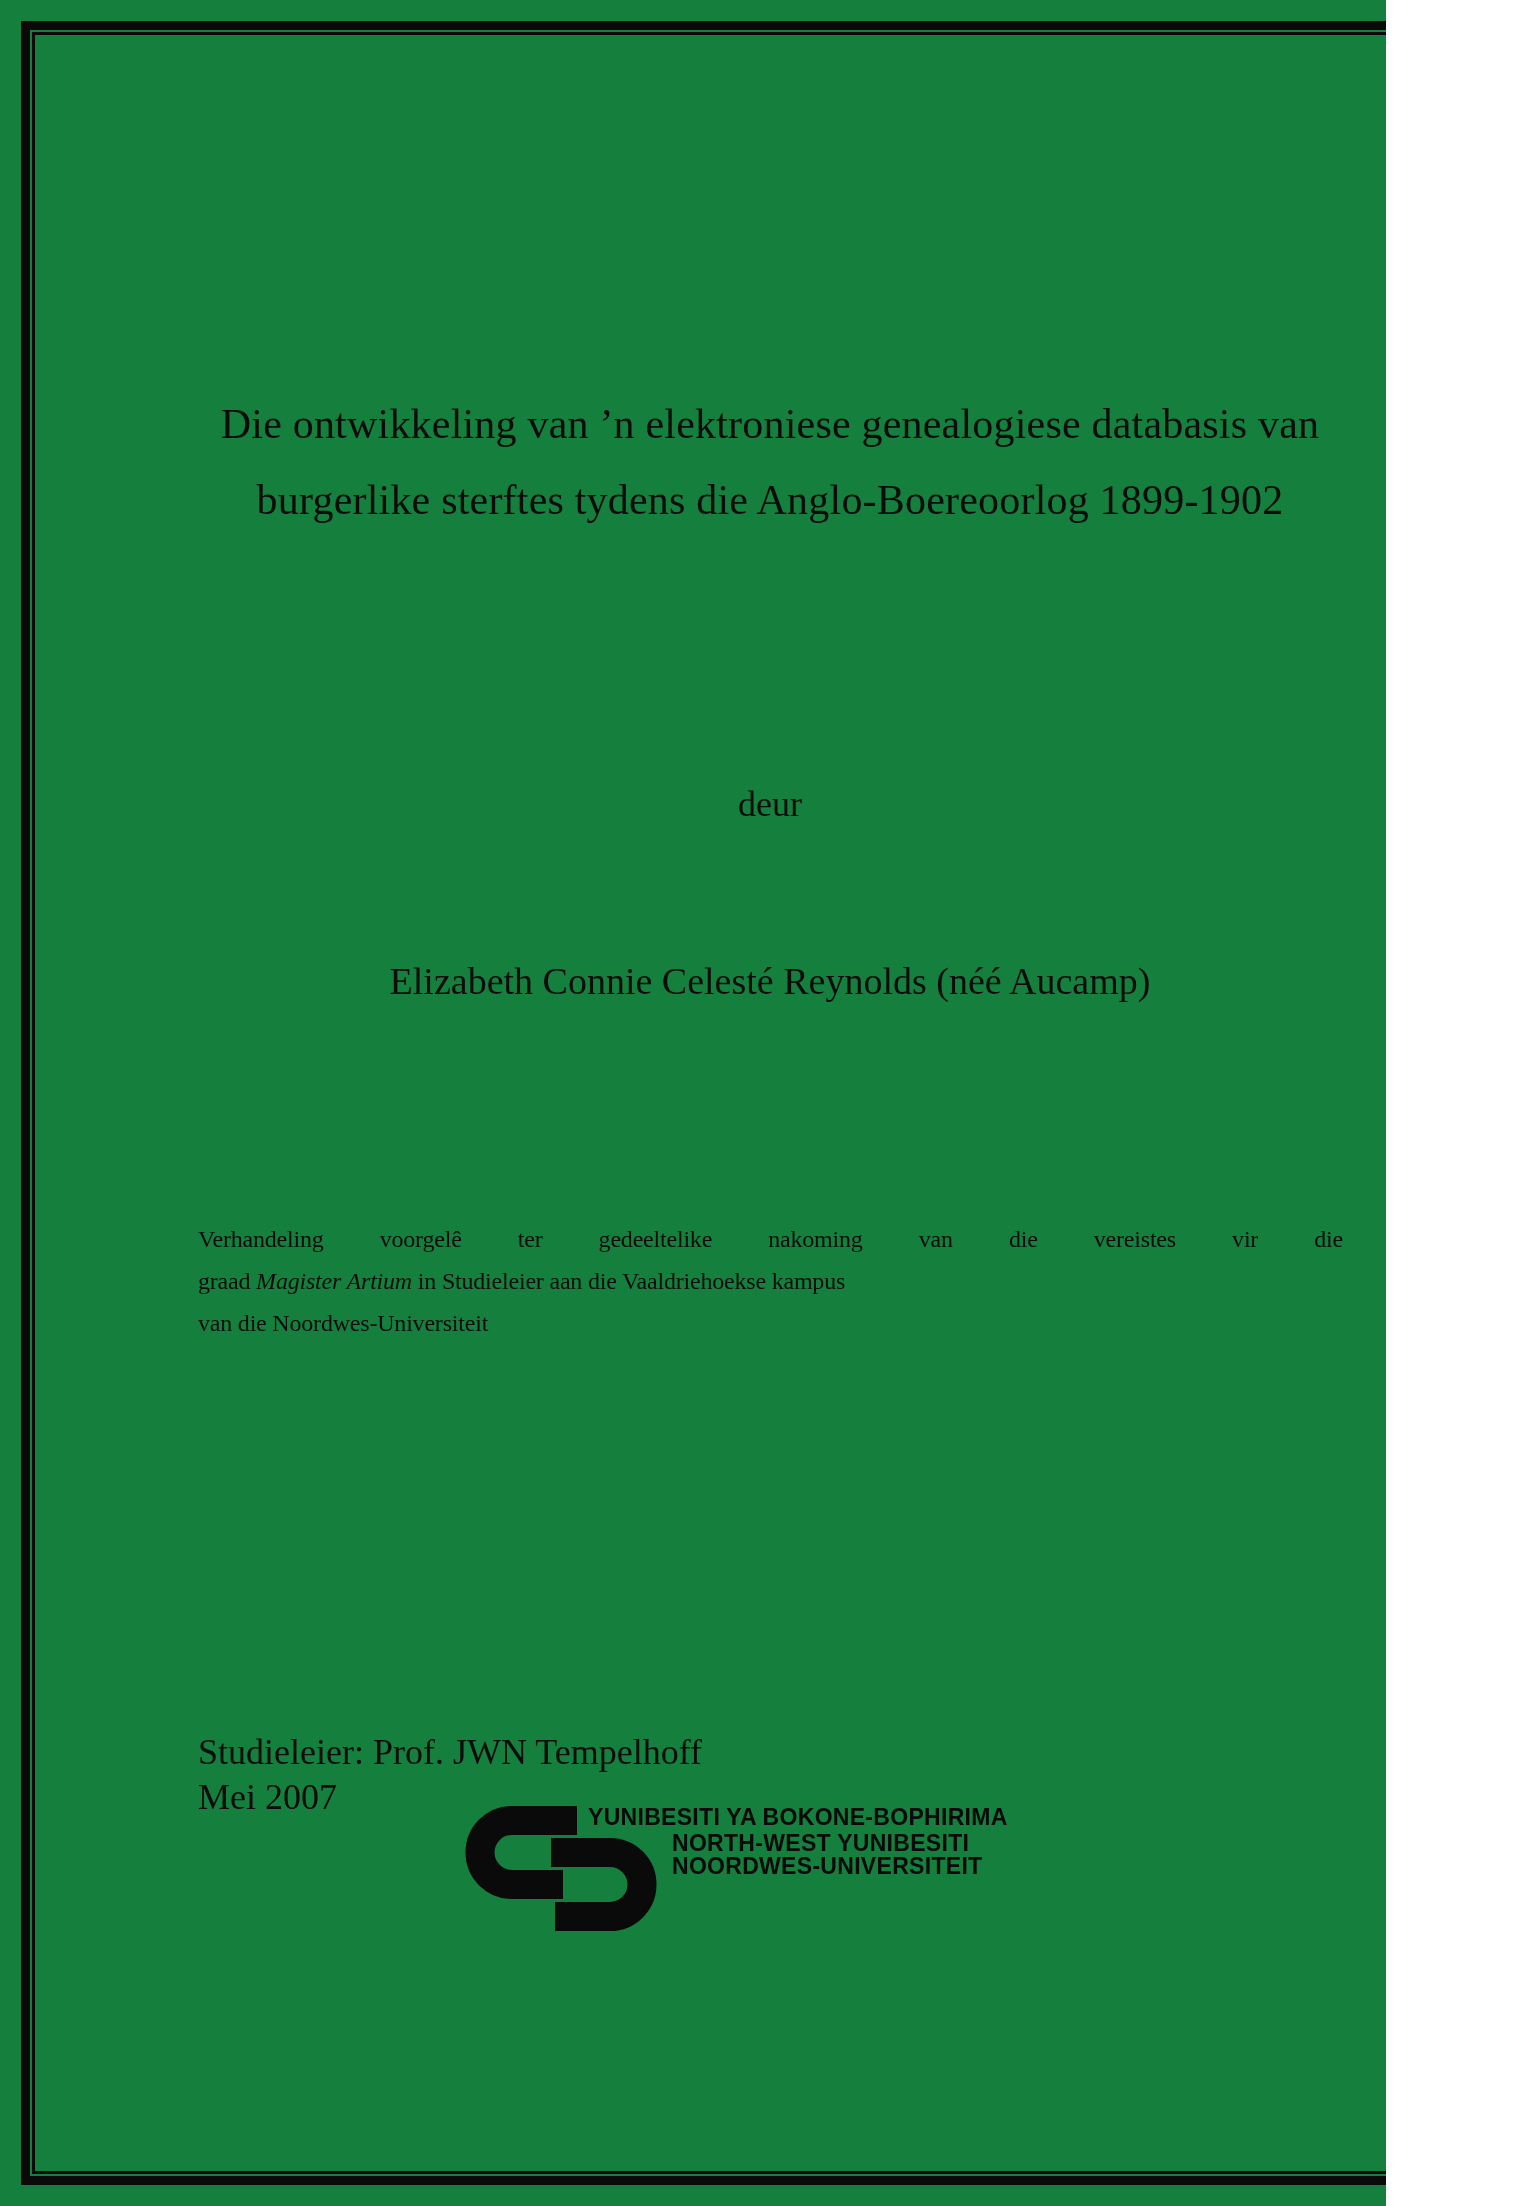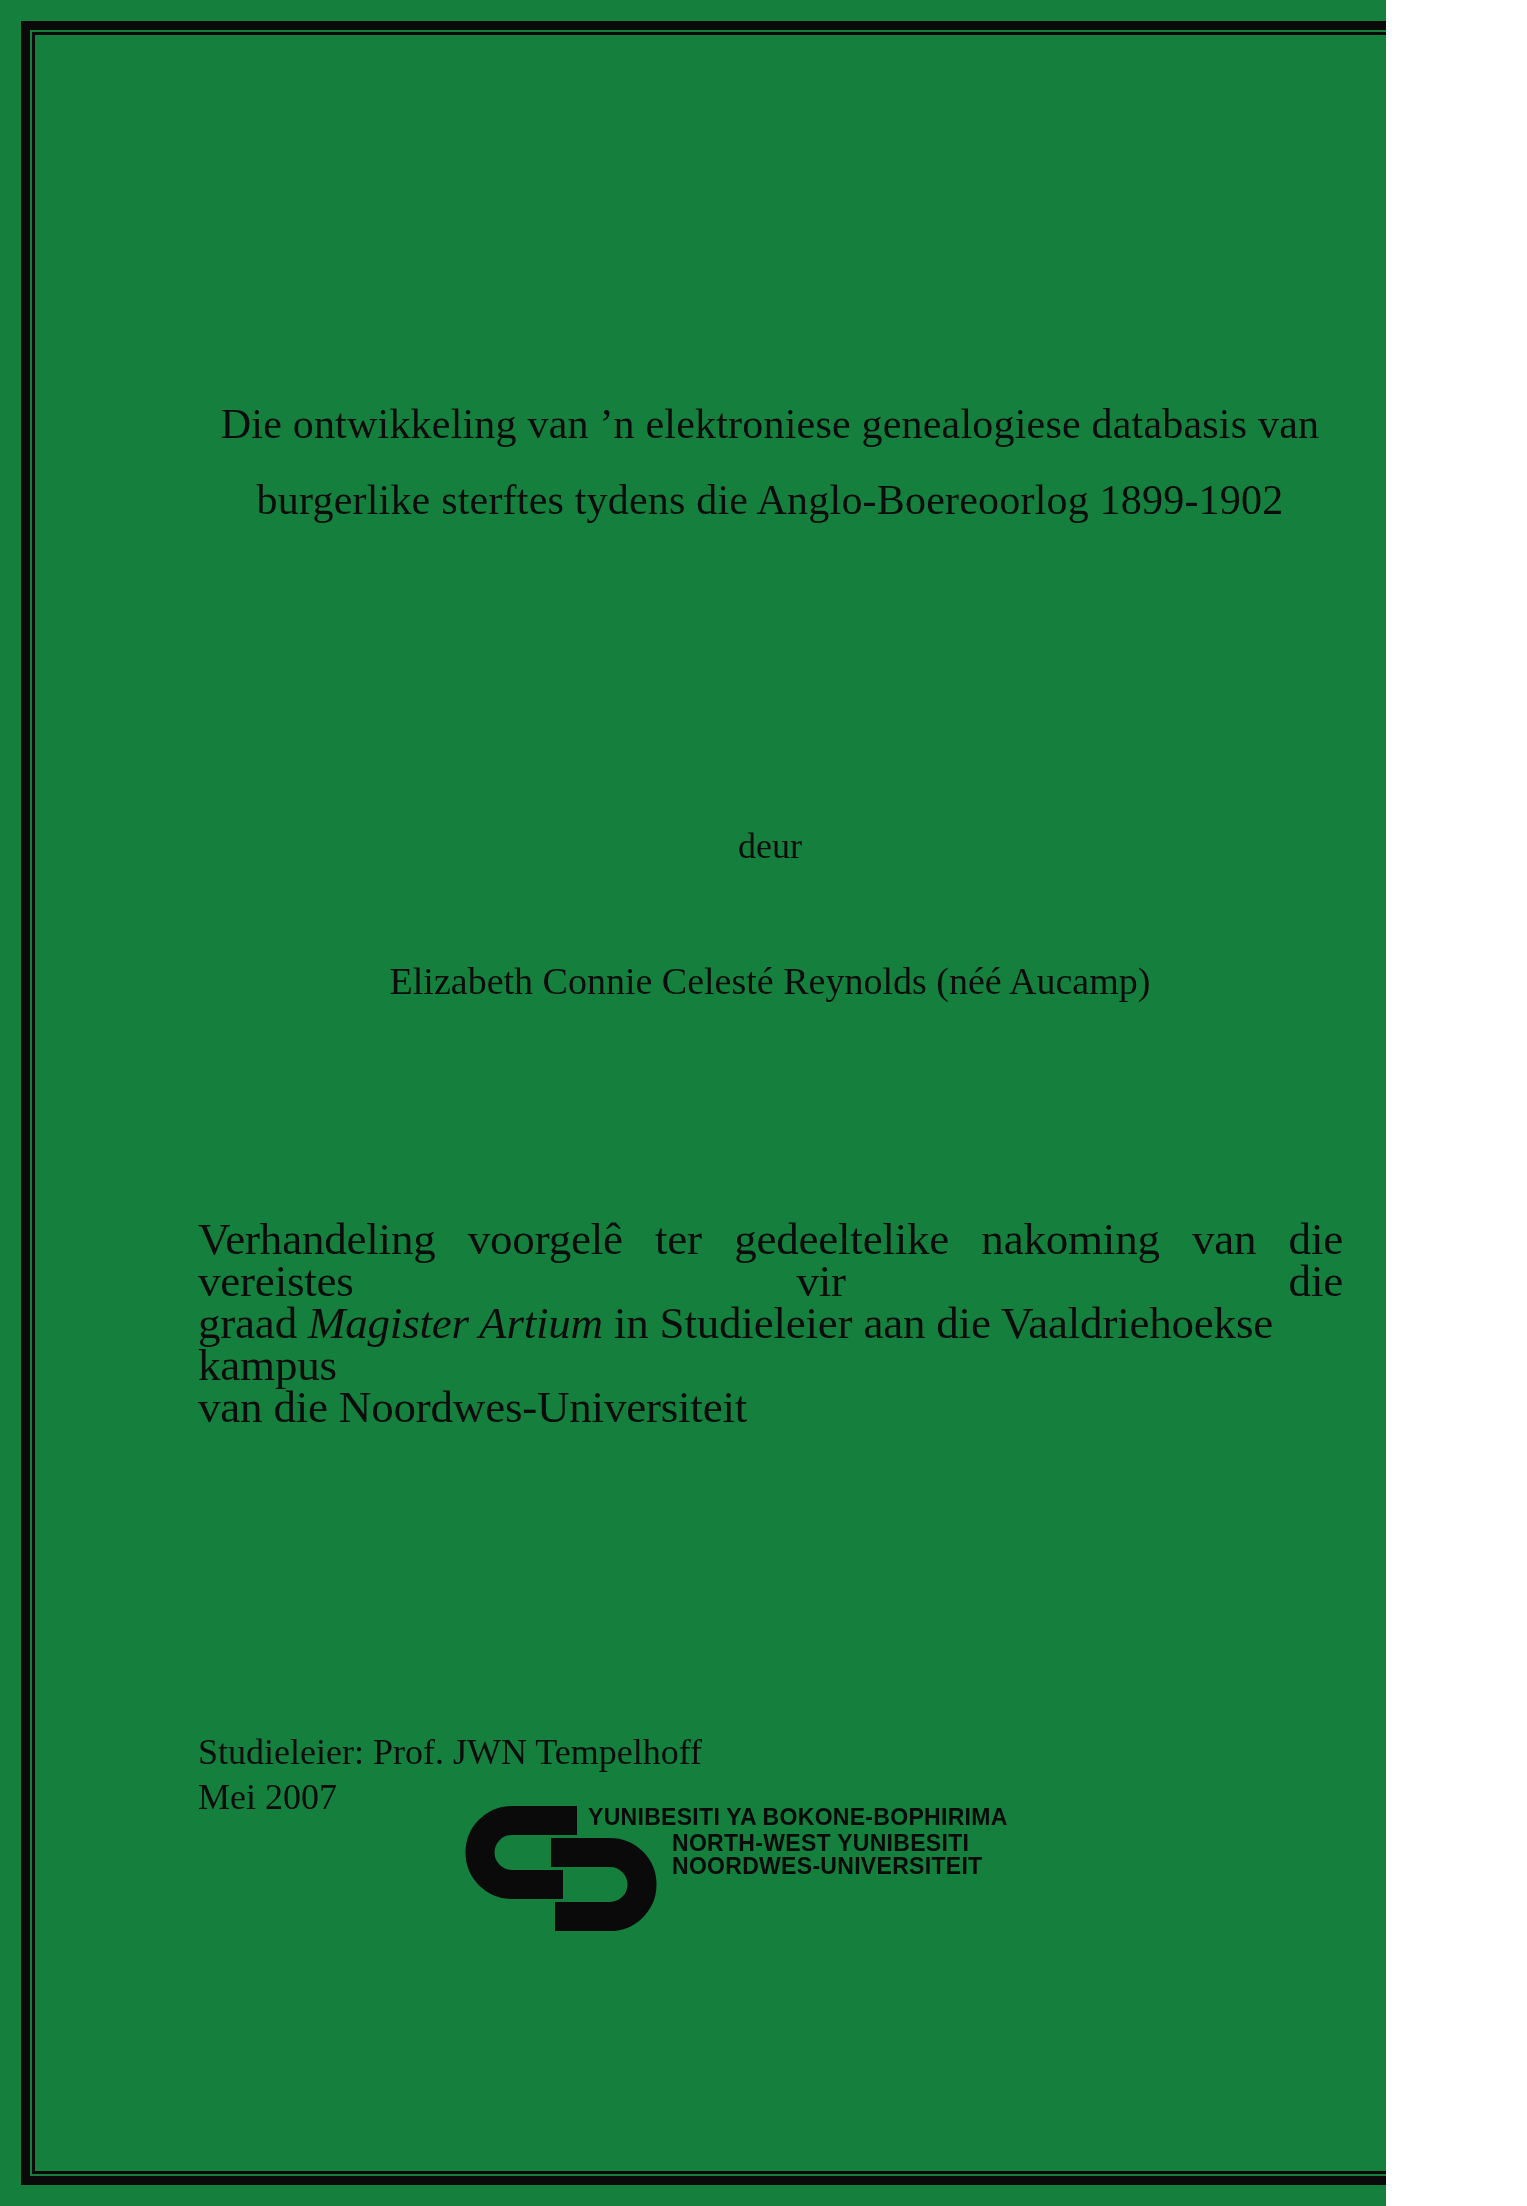--- a/index.html
+++ b/index.html
@@ -33,34 +33,34 @@
     width: 1460px;
     text-align: center;
   }
   .thesis-title {
     top: 386px;
     font-size: 42px;
     line-height: 76px;
     letter-spacing: 0.2px;
   }
   .byline {
-    top: 824px;
+    top: 782px;
     font-size: 36px;
     line-height: 44px;
   }
   .author {
     top: 958px;
     font-size: 38px;
     line-height: 46px;
   }
   .statement {
     position: absolute;
     left: 198px; top: 1218px;
     width: 1145px;
-    font-size: 45px;
+    font-size: 24px;
     line-height: 42px;
     letter-spacing: -0.2px;
   }
   .statement .justified {
     text-align: justify;
     text-align-last: justify;
   }
   .statement .italic { font-style: italic; }
   .supervisor-block {
     position: absolute;

